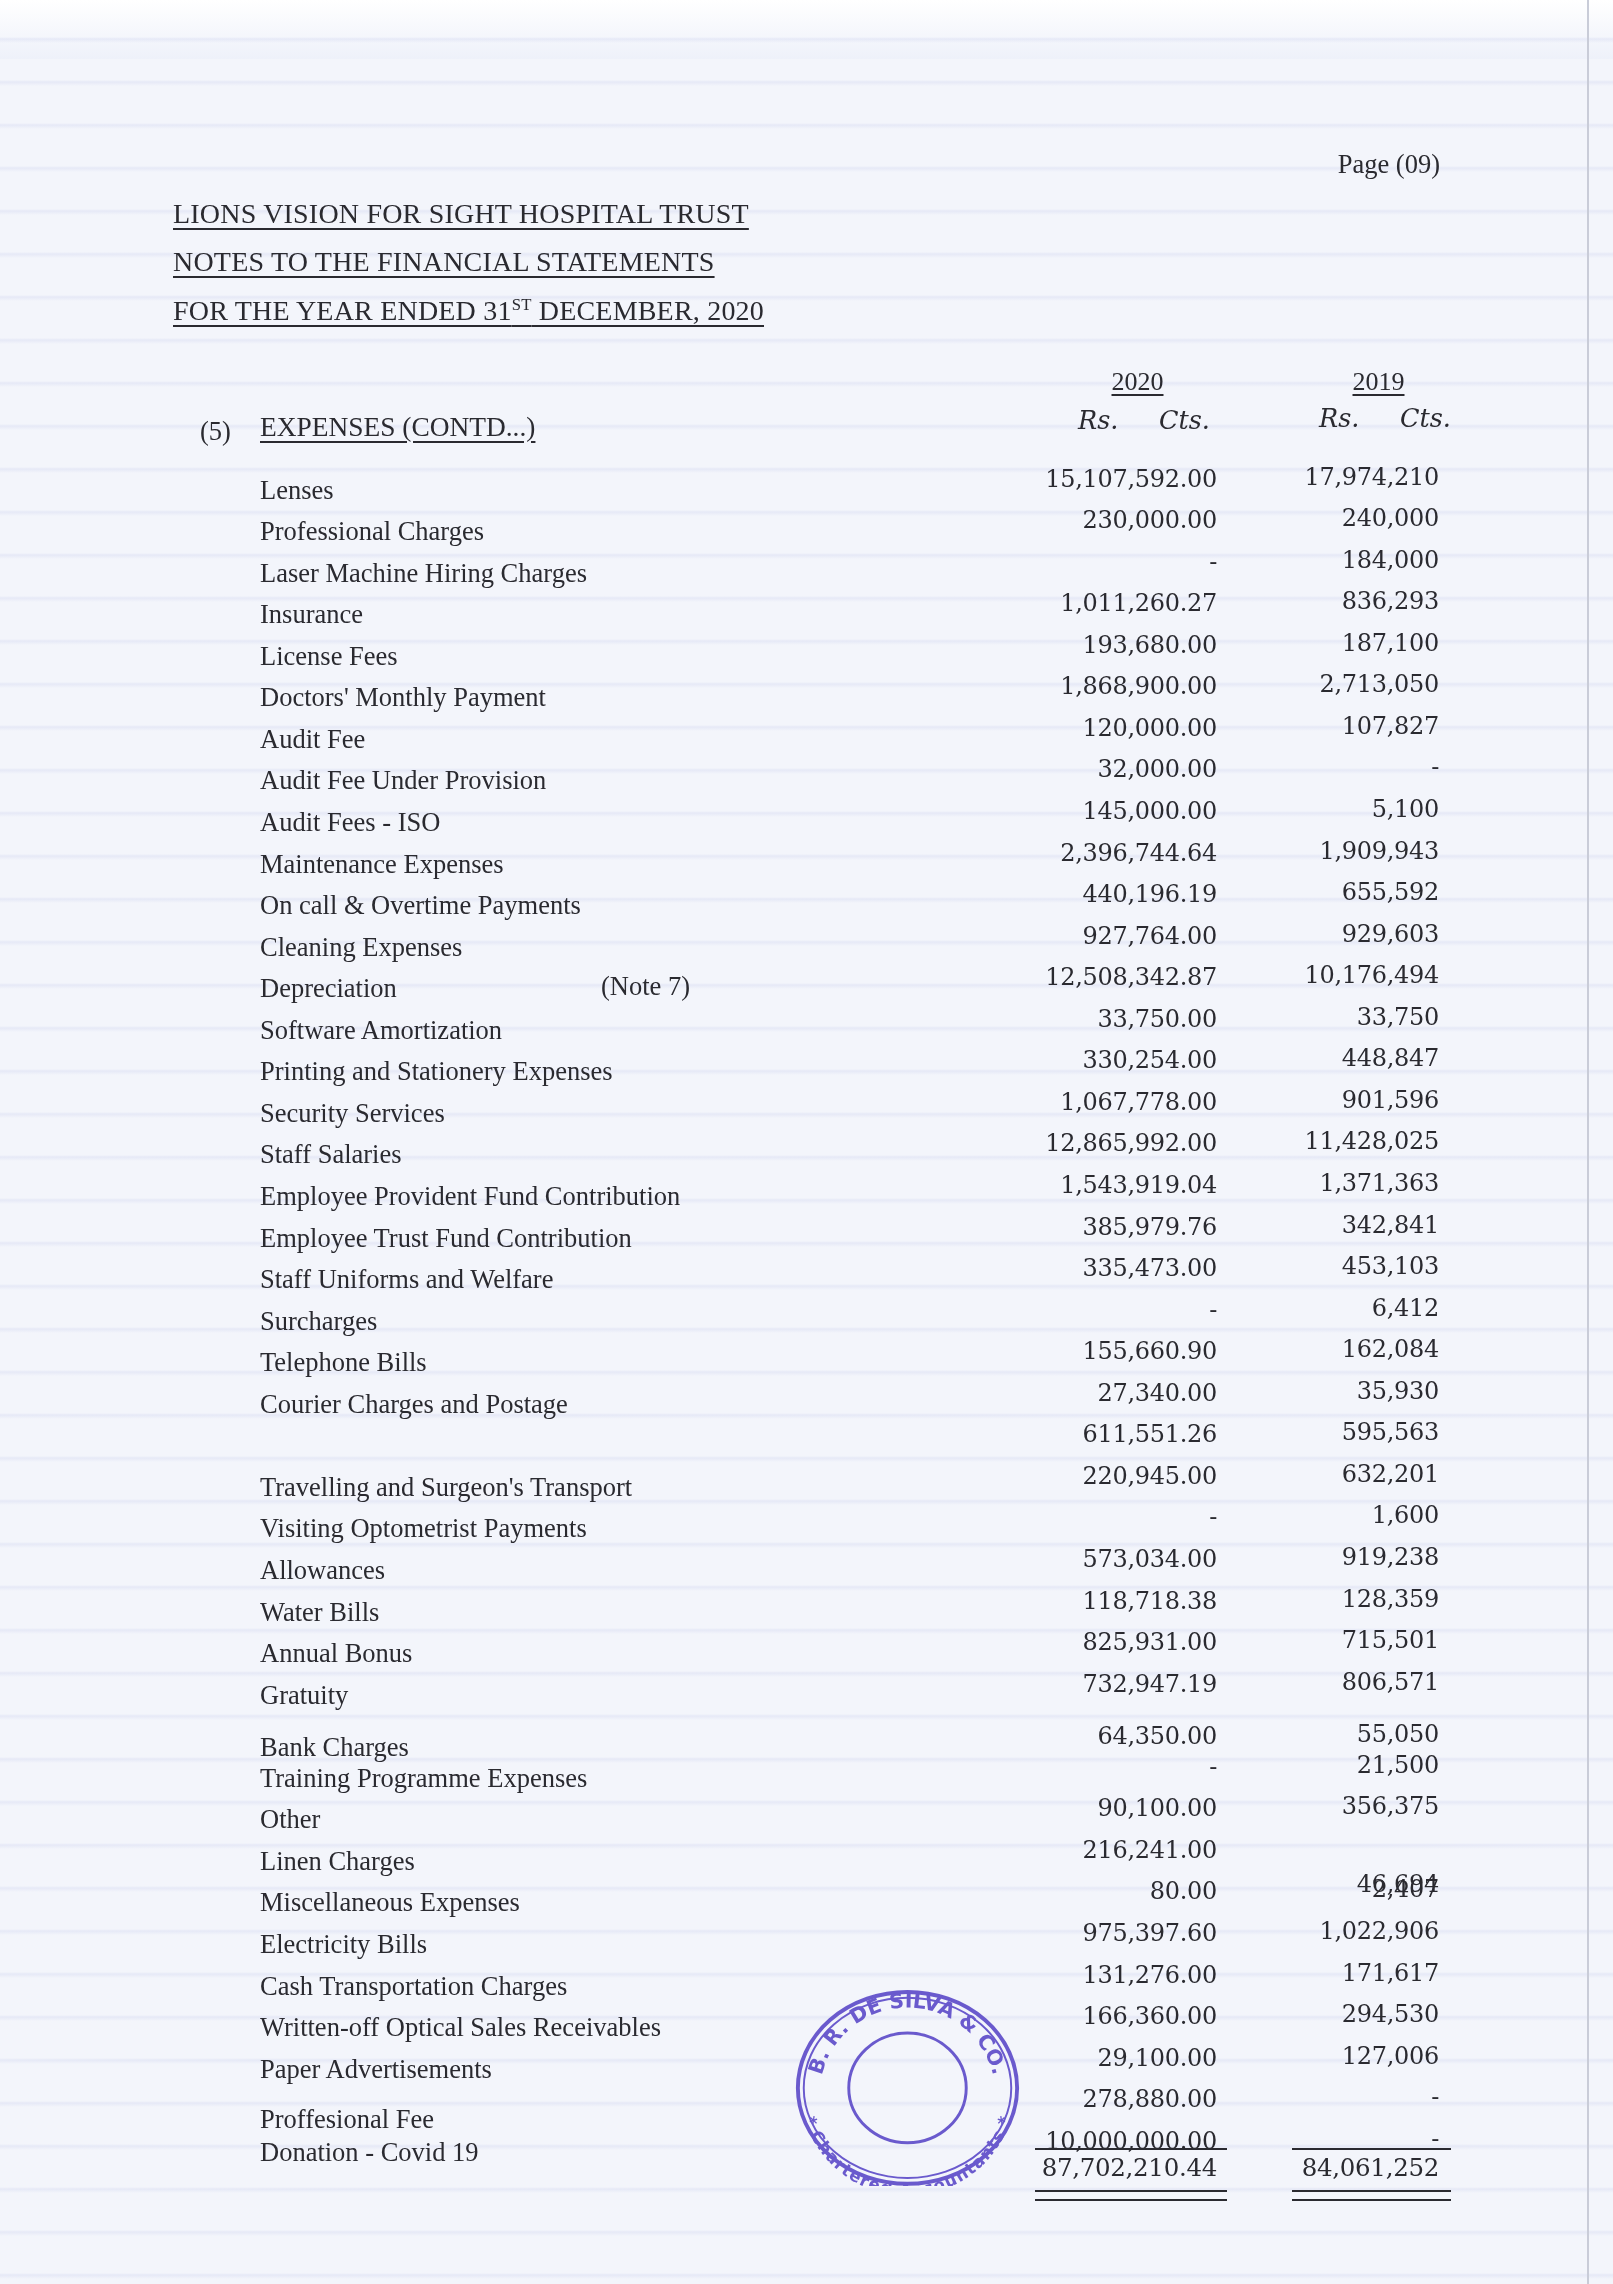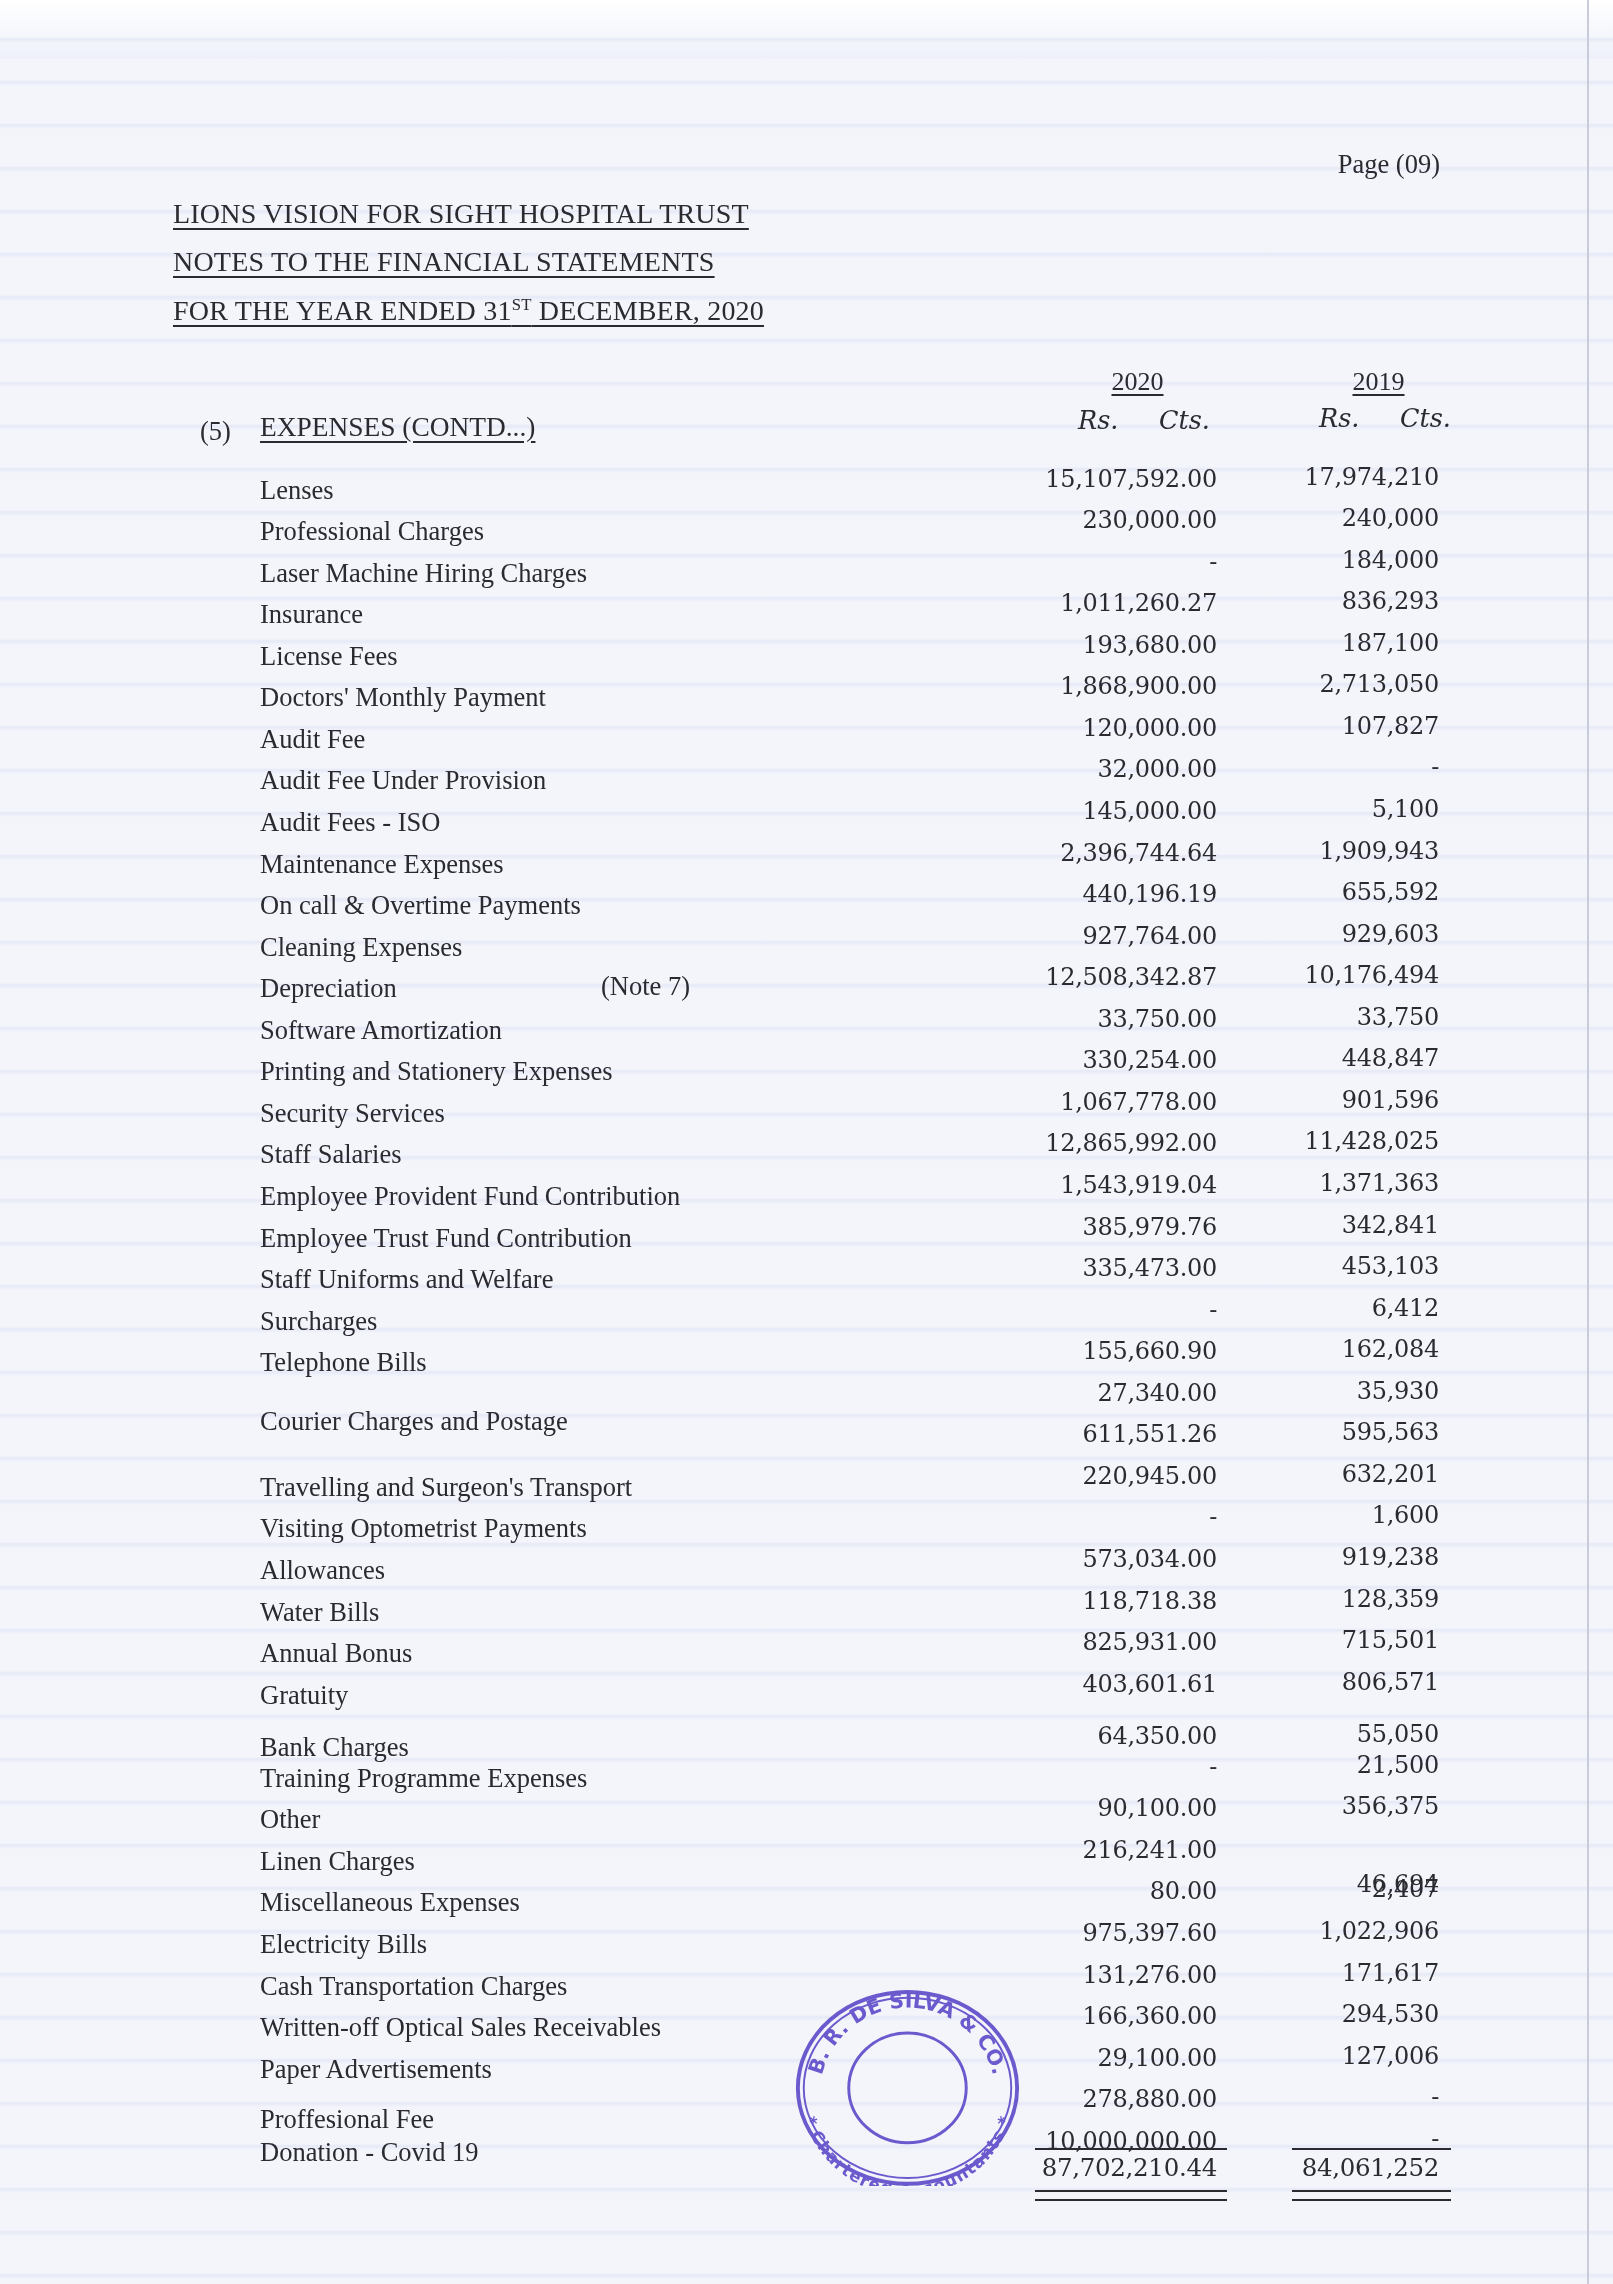--- a/index.html
+++ b/index.html
@@ -161,21 +161,21 @@
       <span class="label" style="top: 5.9px;">Surcharges</span>
       <span class="v2020" style="top: -3.9px;">-</span>
       <span class="v2019" style="top: -5.9px;">6,412</span>
     </div>
     <div class="row" style="top: 1341px;">
       <span class="label" style="top: 5.9px;">Telephone Bills</span>
       <span class="v2020" style="top: -3.9px;">155,660.90</span>
       <span class="v2019" style="top: -5.9px;">162,084</span>
     </div>
     <div class="row" style="top: 1383px;">
-      <span class="label" style="top: 5.9px; margin-top: 17px;">Courier Charges and Postage</span>
+      <span class="label" style="top: 5.9px;">Courier Charges and Postage</span>
       <span class="v2020" style="top: -3.9px;">27,340.00</span>
       <span class="v2019" style="top: -5.9px;">35,930</span>
     </div>
     <div class="row" style="top: 1424px;">
       <span class="v2020" style="top: -3.9px;">611,551.26</span>
       <span class="v2019" style="top: -5.9px;">595,563</span>
     </div>
     <div class="row" style="top: 1466px;">
       <span class="label" style="top: 5.9px;">Travelling and Surgeon's Transport</span>
       <span class="v2020" style="top: -3.9px;">220,945.00</span>
@@ -196,21 +196,21 @@
       <span class="v2020" style="top: -3.9px;">118,718.38</span>
       <span class="v2019" style="top: -5.9px;">128,359</span>
     </div>
     <div class="row" style="top: 1632px;">
       <span class="label" style="top: 5.9px;">Annual Bonus</span>
       <span class="v2020" style="top: -3.9px;">825,931.00</span>
       <span class="v2019" style="top: -5.9px;">715,501</span>
     </div>
     <div class="row" style="top: 1674px;">
       <span class="label" style="top: 5.9px;">Gratuity</span>
-      <span class="v2020" style="top: -3.9px;">403,601.61</span>
+      <span class="v2020" style="top: -3.9px;">732,947.19</span>
       <span class="v2019" style="top: -5.9px;">806,571</span>
     </div>
     <div class="row" style="top: 1726px;">
       <span class="label" style="top: 5.9px;">Bank Charges</span>
       <span class="v2020" style="top: -3.9px;">64,350.00</span>
       <span class="v2019" style="top: -5.9px;">55,050</span>
     </div>
     <div class="row" style="top: 1757px;">
       <span class="label" style="top: 5.9px;">Training Programme Expenses</span>
       <span class="v2020" style="top: -3.9px;">-</span>

